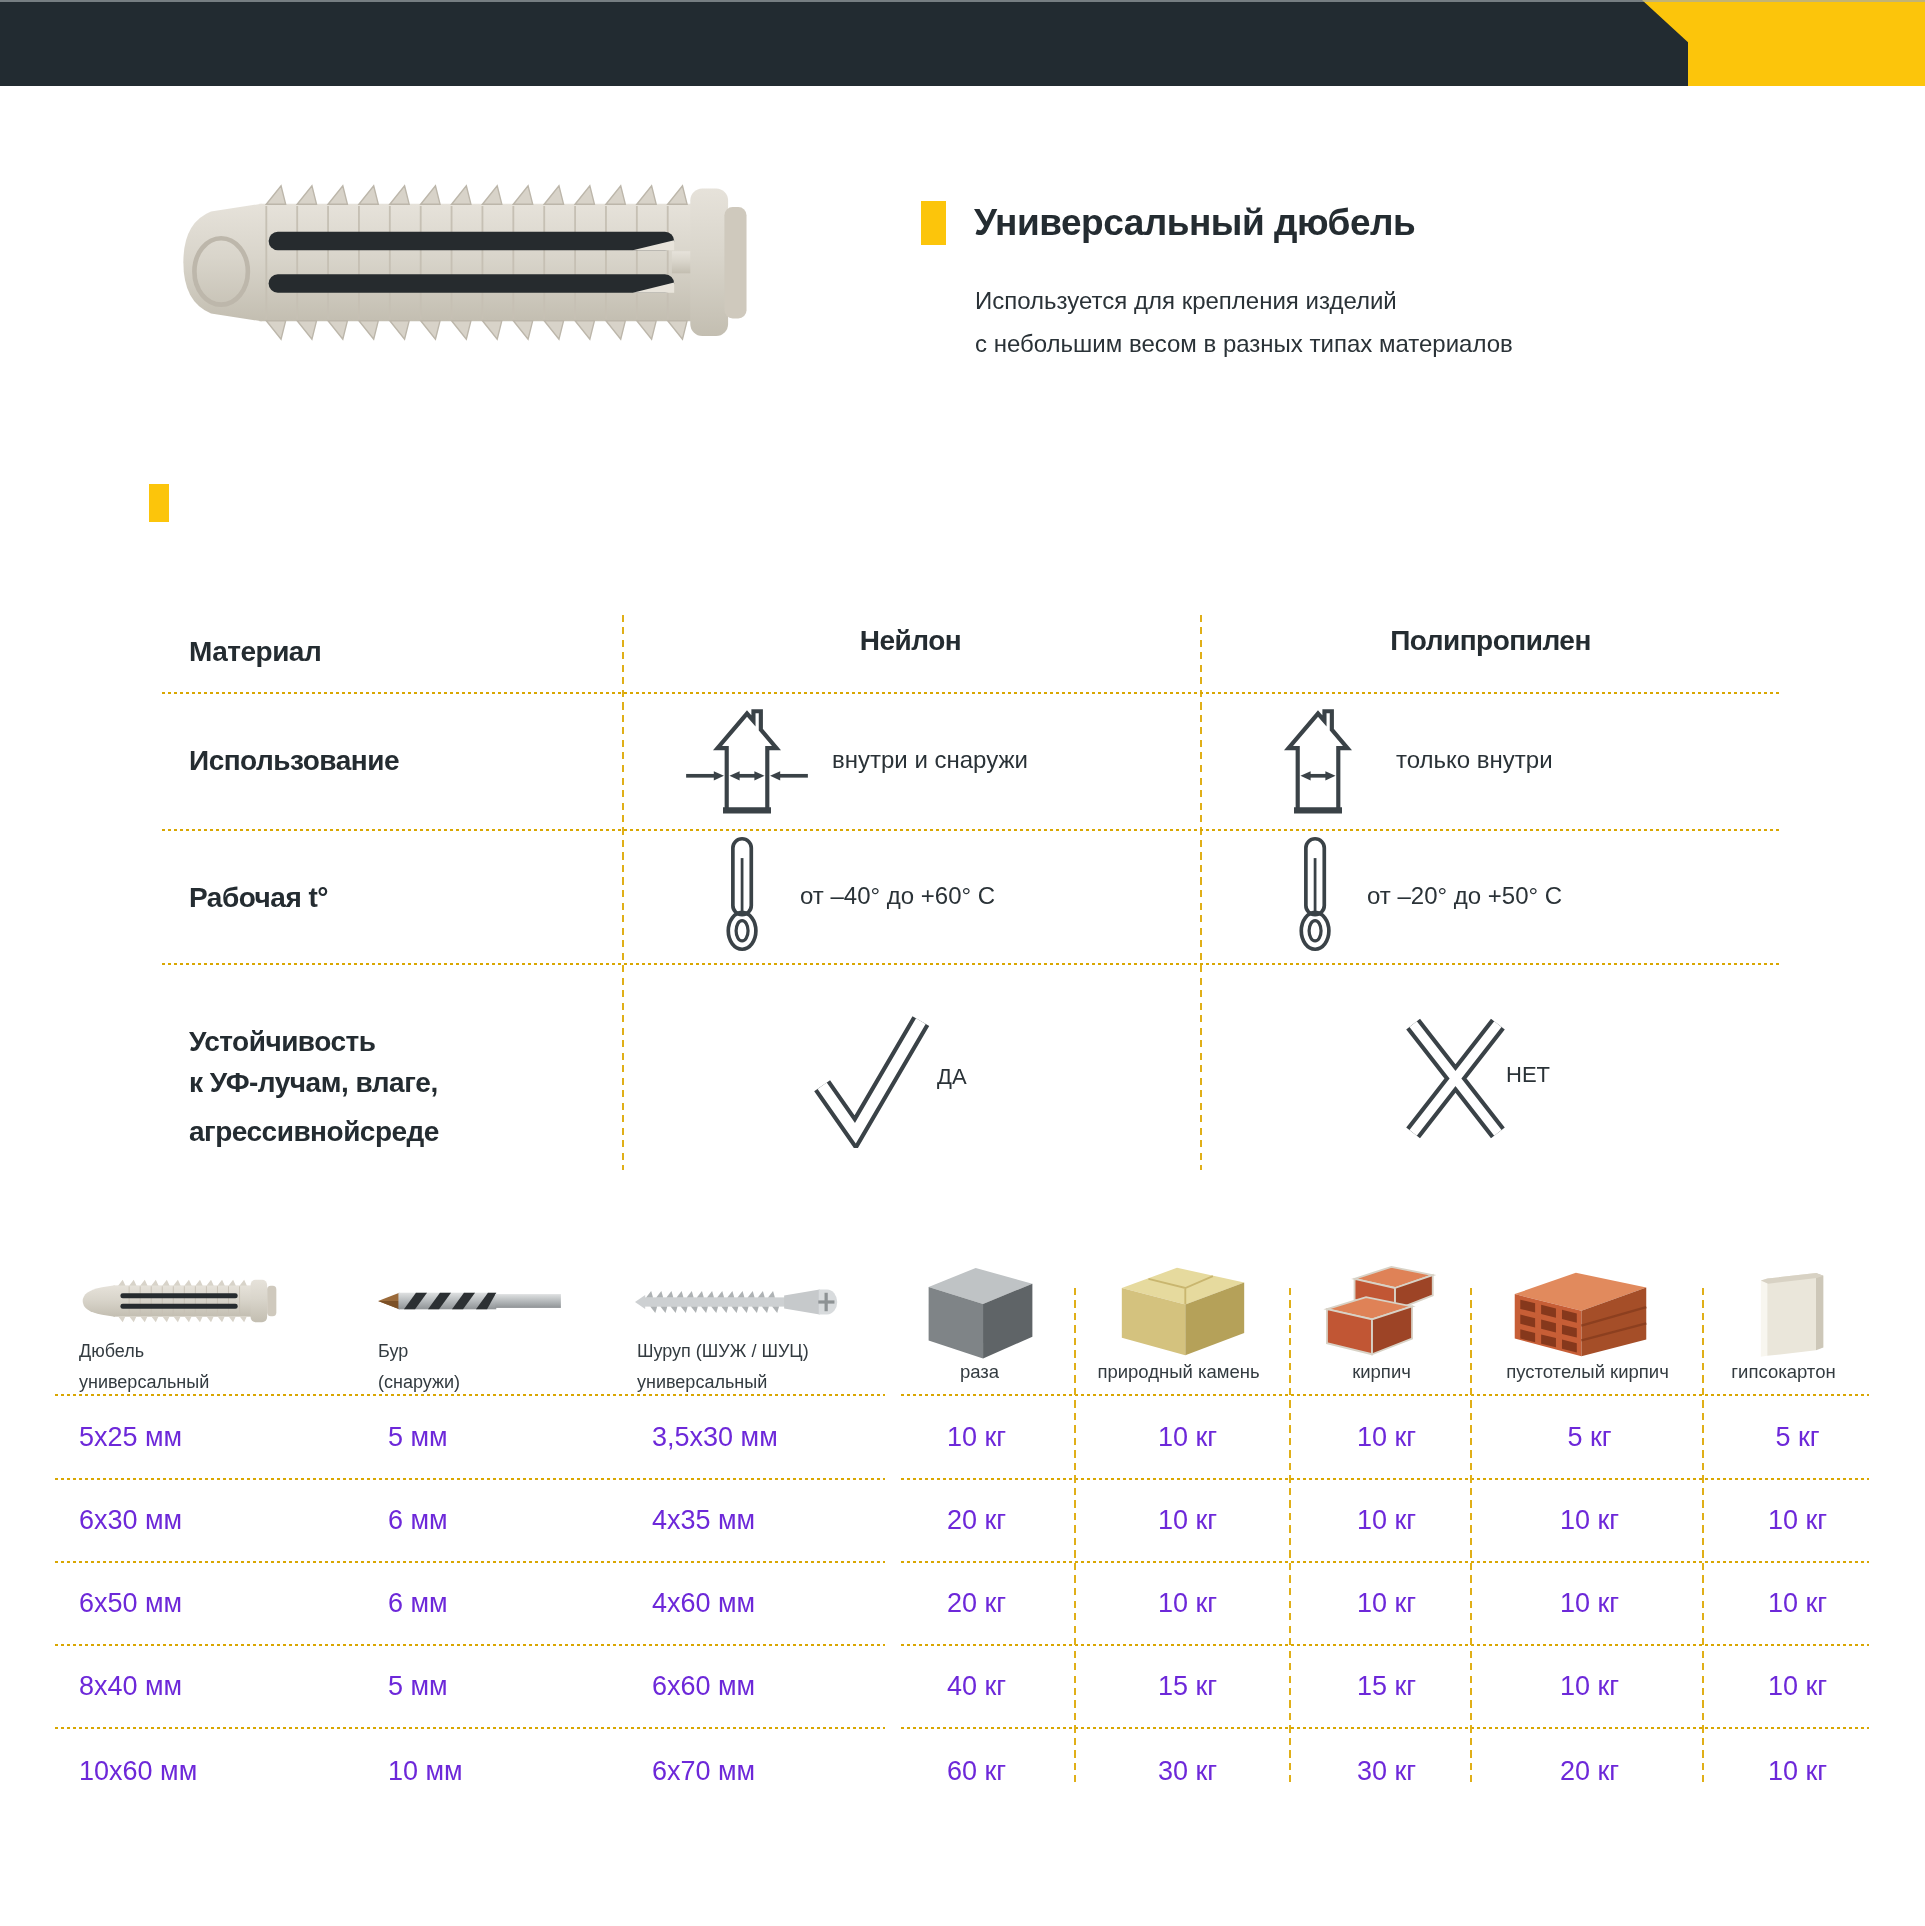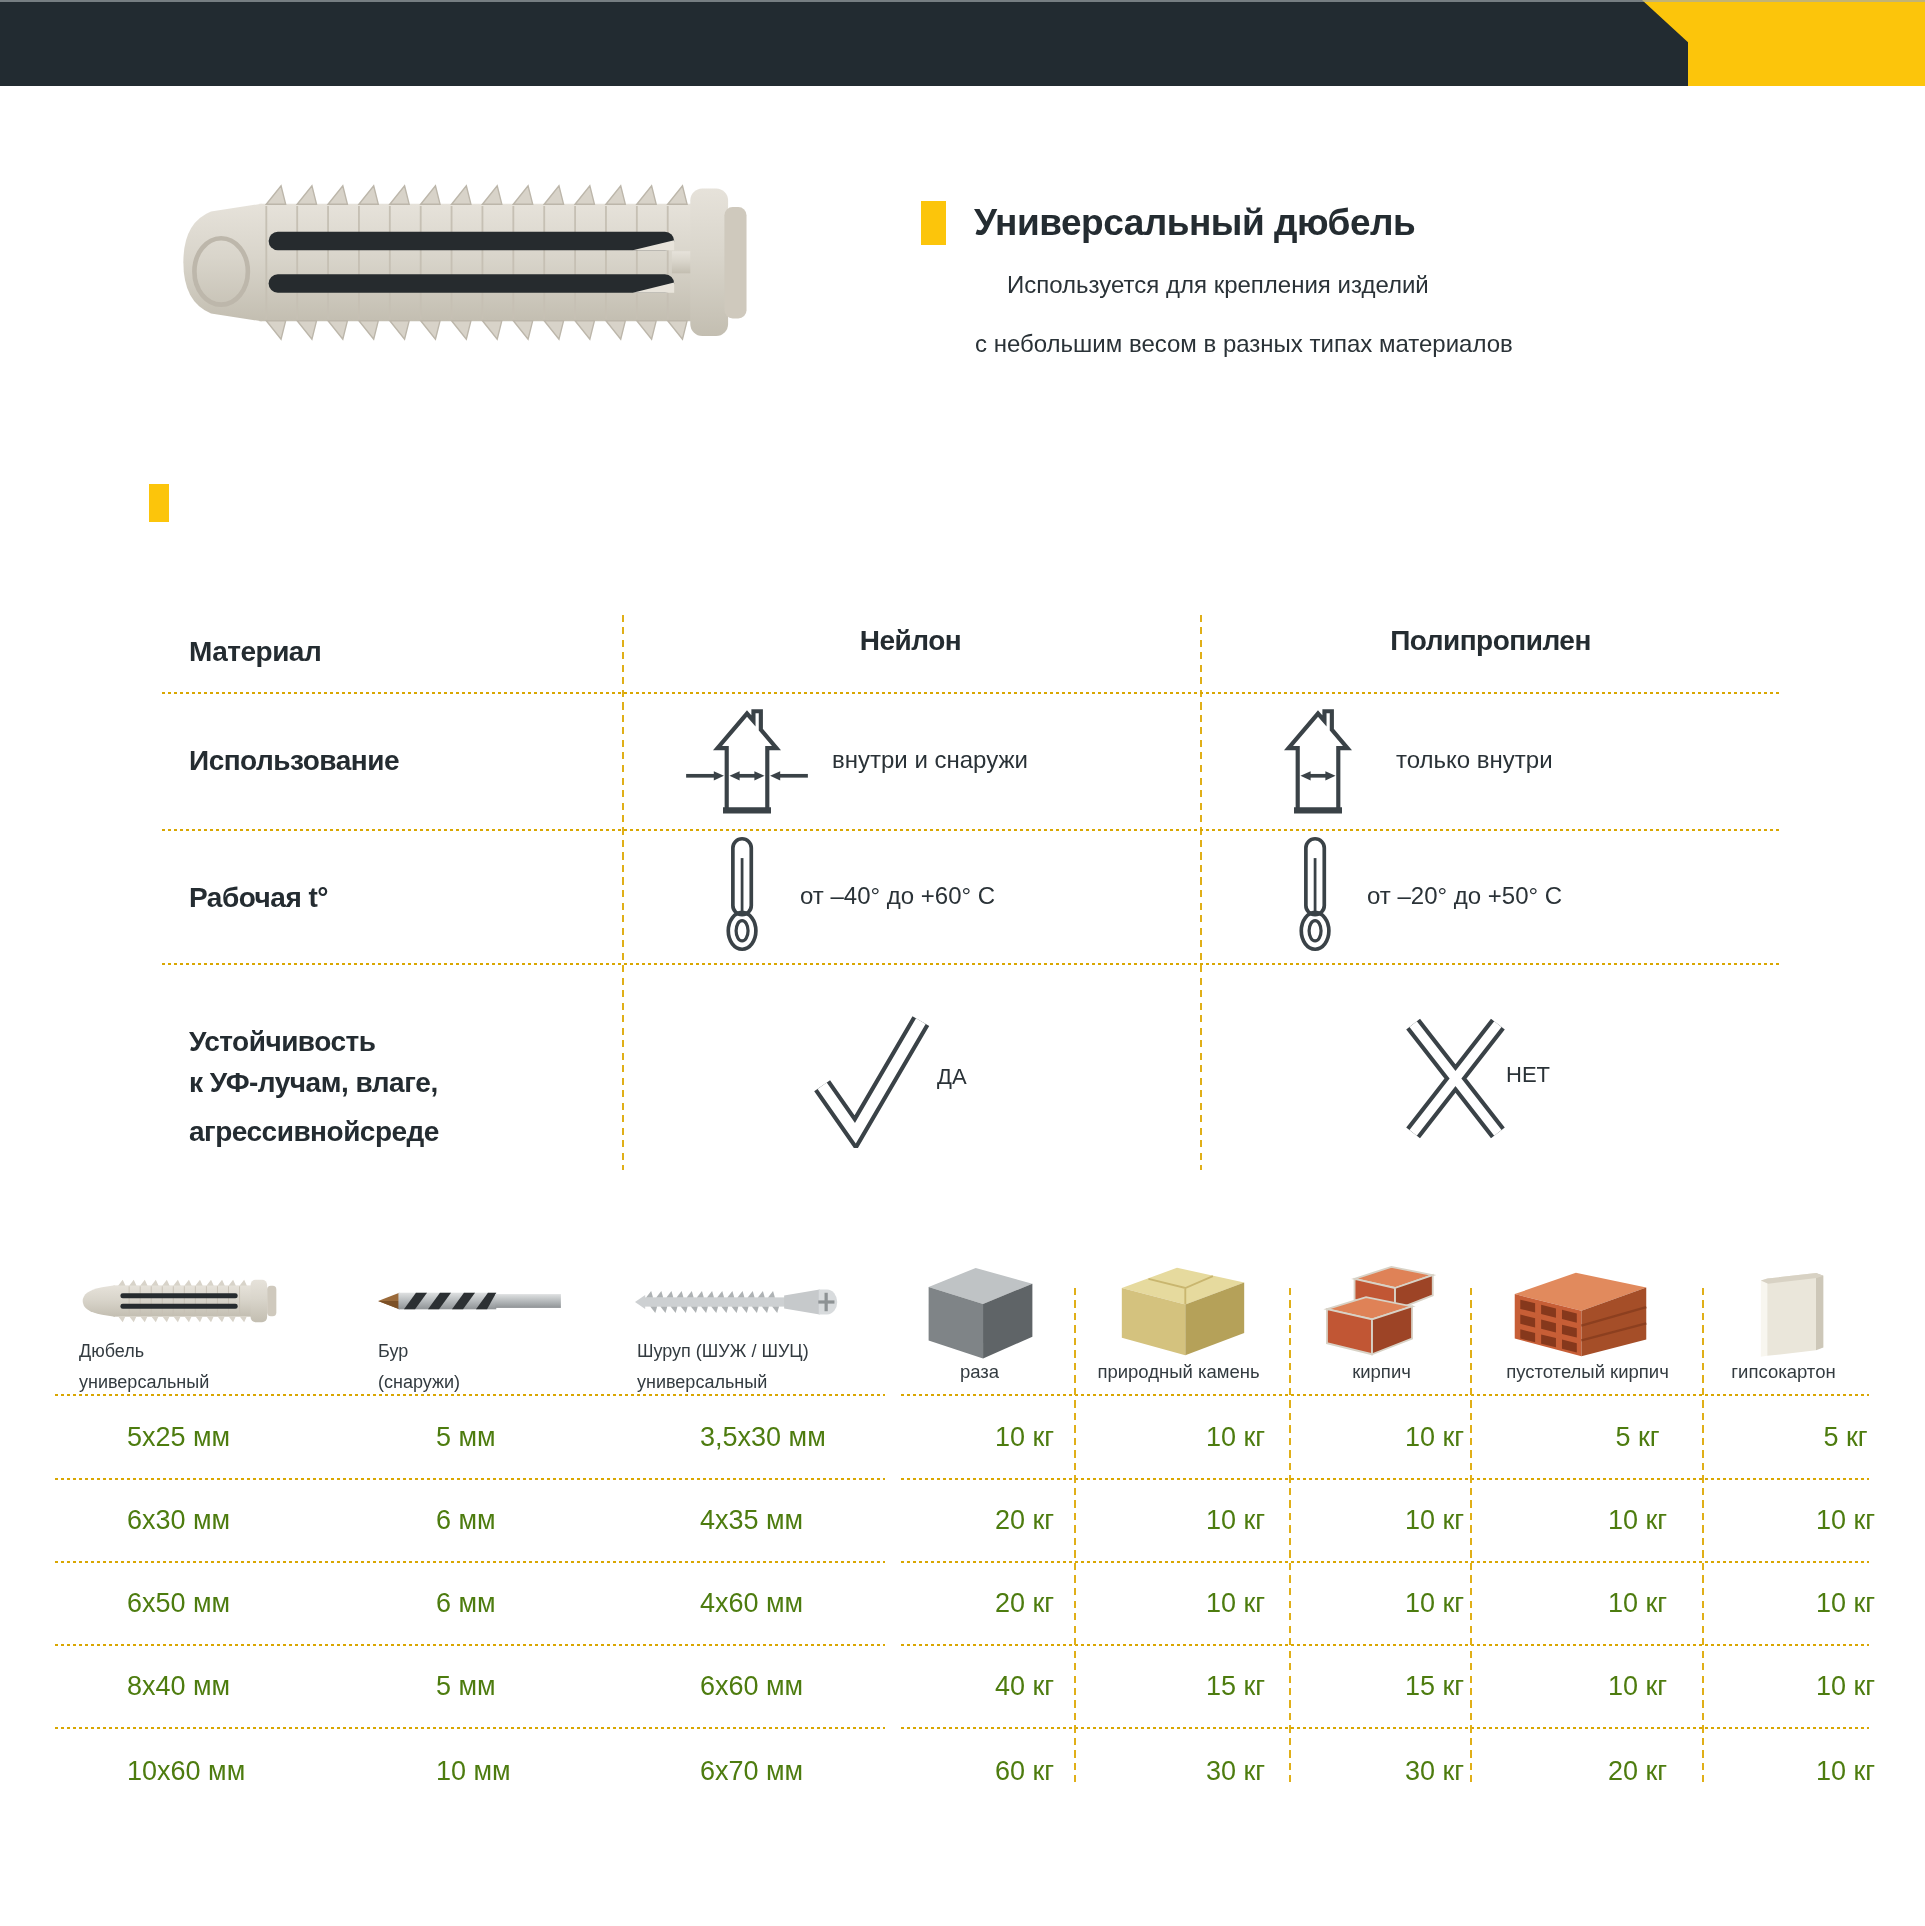--- a/index.html
+++ b/index.html
@@ -15,21 +15,21 @@
   .ybar{background:#fcc50b;}
   
   .title{font-size:37px;font-weight:bold;letter-spacing:-0.5px;white-space:nowrap;}
   .sub{font-size:24px;color:#2a3237;white-space:nowrap;}
   .statement{font-size:28px;font-weight:bold;white-space:nowrap;letter-spacing:-0.5px;}
   .th{font-size:28px;font-weight:bold;white-space:nowrap;letter-spacing:-0.5px;}
   .cellv{font-size:24px;color:#2a3237;white-space:nowrap;}
   .yesno{font-size:22px;color:#2a3237;white-space:nowrap;}
   .shdr{font-size:18px;line-height:30.5px;color:#333b40;white-space:nowrap;}
   .mhdr{font-size:18.5px;color:#333b40;white-space:nowrap;text-align:center;}
-  .dval{font-size:27px;color:#4d7c0f;white-space:nowrap;margin-left:48px;}
+  .dval{font-size:27px;color:#6d28d9;white-space:nowrap;}
   .ctr{text-align:center;}
   
   .hdash{height:2.3px;background-image:repeating-linear-gradient(90deg,#d9a702 0,#d9a702 3.2px,transparent 3.2px,transparent 6px);}
   .vdash{width:1.8px;background-image:repeating-linear-gradient(180deg,#e0af18 0,#e0af18 7px,transparent 7px,transparent 12.5px);}
 </style>
 </head>
 <body>
 
 <div class="canvas">
 
@@ -55,21 +55,21 @@
     <rect x="225" y="198" width="880" height="40" rx="20" fill="#262b2e"></rect>
     <polygon points="1015,146 1105,146 1105,124" fill="#e8e4db"></polygon>
     <polygon points="1015,238 1105,238 1105,216" fill="#e8e4db"></polygon>
     <rect x="1100" y="148" width="48" height="48" fill="url(#dgrad)"></rect>
     <rect x="1140" y="12" width="82" height="320" rx="26" fill="url(#dgrad)"></rect>
     <rect x="1214" y="52" width="48" height="242" rx="18" fill="#cfc9bd"></rect>
   </svg>
 
   <div class="abs ybar" style="left:921px;top:201px;width:24.5px;height:44px;"></div>
   <div class="abs title" style="left:974px;top:202px;">Универсальный дюбель</div>
-  <div class="abs sub" style="left:975px;top:271px;margin-left:32px;">Используется для крепления изделий</div>
+  <div class="abs sub" style="left:975px;top:287px;">Используется для крепления изделий</div>
   <div class="abs sub" style="left:975px;top:330px;">с небольшим весом в разных типах материалов</div>
 
   <div class="abs ybar" style="left:149px;top:484px;width:20px;height:38px;"></div>
 
   <div class="abs vdash" style="left:622px;top:615px;height:555px;"></div>
   <div class="abs vdash" style="left:1200px;top:615px;height:555px;"></div>
   <div class="abs hdash" style="left:162px;top:692px;width:1620px;"></div>
   <div class="abs hdash" style="left:162px;top:829px;width:1620px;"></div>
   <div class="abs hdash" style="left:162px;top:963px;width:1620px;"></div>
 

